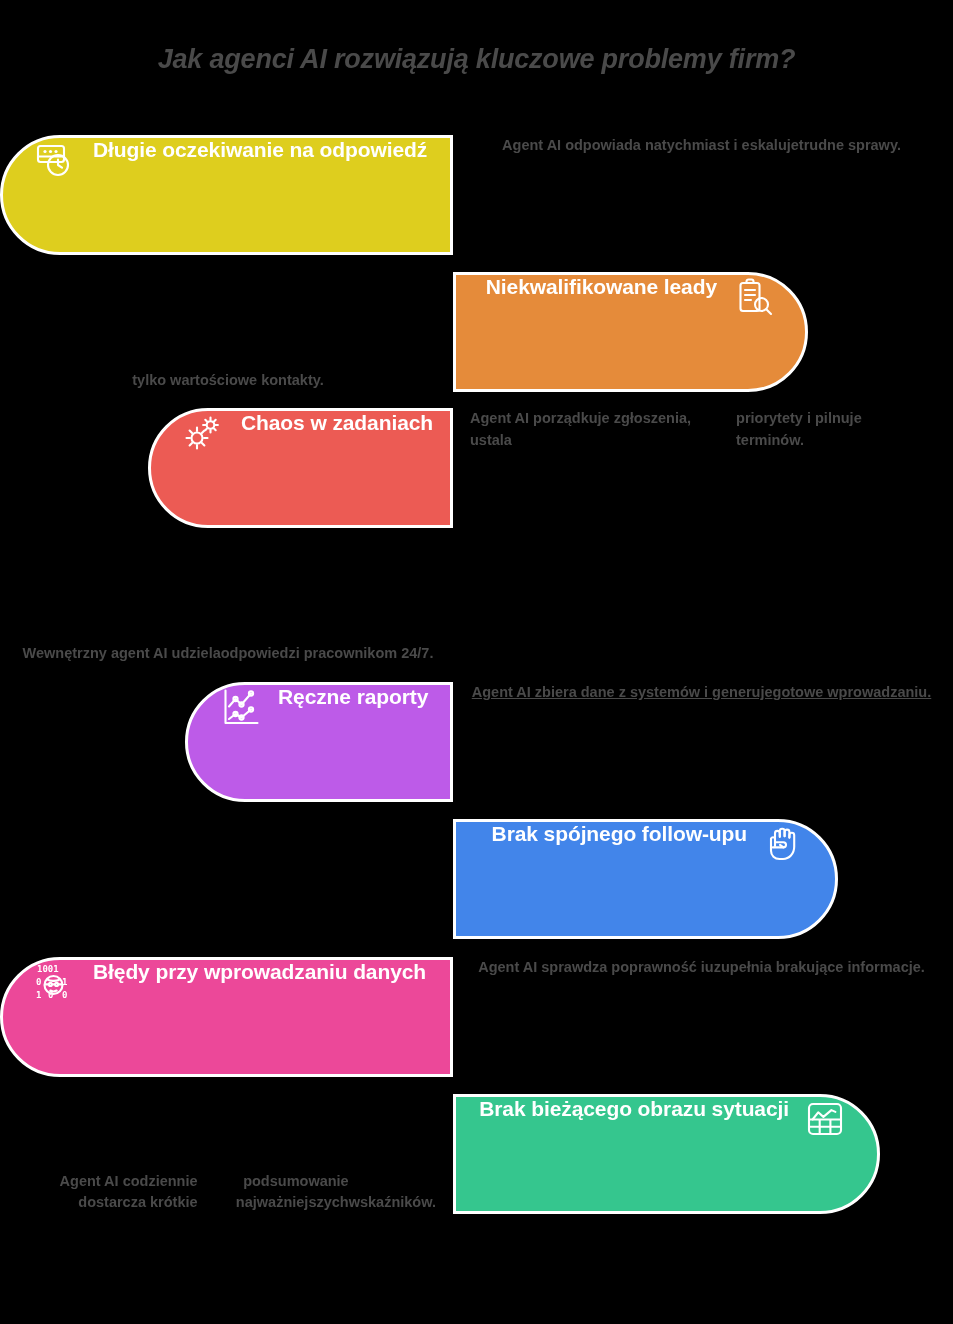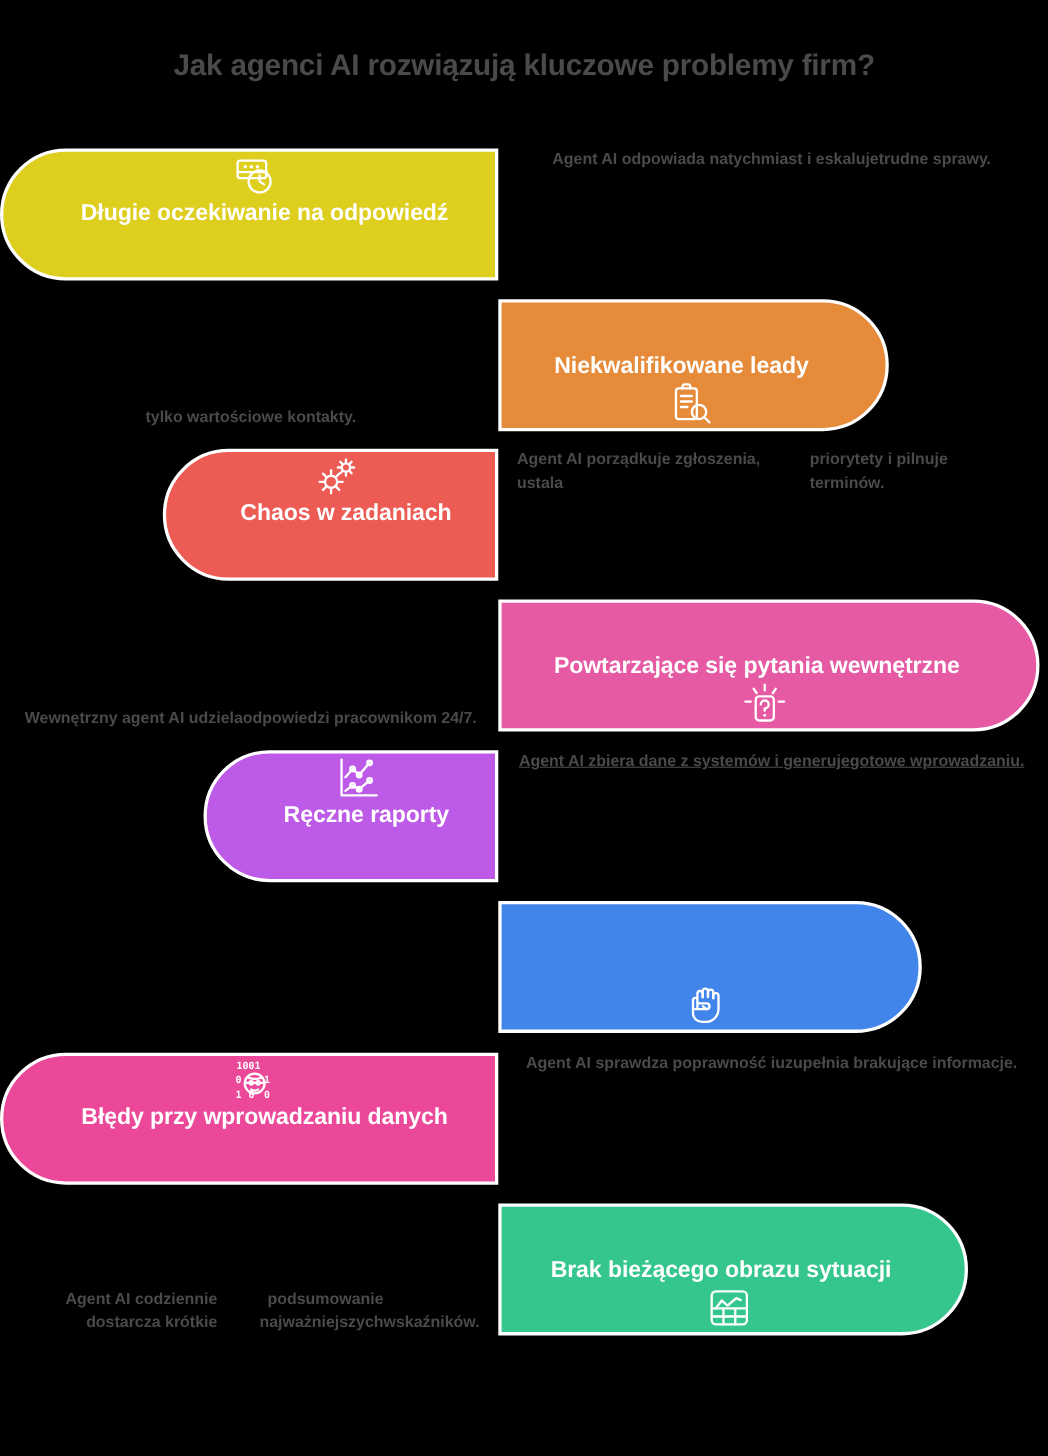--- a/index.html
+++ b/index.html
@@ -11,30 +11,30 @@
   }
   .canvas{ position:relative; width:953px; height:1324px; background:#000; }
 
   .title{
     position:absolute; top:44px; left:0; width:953px;
     text-align:center;
     font-size:27px; font-weight:bold;
     color:#4a4a4a;
     letter-spacing:-0.2px;
     white-space:nowrap;
+    font-style:italic;
   }
 
   
   .row{ position:absolute; left:0; width:953px; height:120px; }
 
   .pill{
     position:absolute; top:0; height:120px;
-    display:flex; align-items:center;
+    display:flex; align-items:flex-start;
     border:3px solid #a16207;
-    flex-direction:column;
   }
   .pill.left{
     
     border-radius:60px 0 0 60px;
     justify-content:flex-start;
     padding-left:30px; padding-right:18px;
   }
   .pill.right{
     
     border-radius:0 60px 60px 0;
@@ -123,31 +123,20 @@
     </svg>
           </div>
           <div class="pill-label">Chaos w zadaniach</div>
         </div>
         <div class="desc to-right" style="color: rgb(74, 74, 74); left: 470px; width: 463px;">
           <span>Agent AI porządkuje zgłoszenia, ustala</span>
           <span>priorytety i pilnuje terminów.</span>
         </div>
       </div>
       <div class="row" style="top: 545px;">
-        <div class="pill right" style="background: rgb(230, 89, 163); border-color: rgb(255, 255, 255); left: 453px; width: 492px; justify-content: flex-end;">
-          <div class="pill-label">Powtarzające się pytania wewnętrzne</div>
-          <div class="icon">
-            <svg viewBox="0 0 42 42">
-      <rect x="13" y="14" width="16.5" height="22" rx="3.2" fill="none" stroke="#fff" stroke-width="2.1" stroke-linecap="round" stroke-linejoin="round"></rect>
-      <path d="M17.6 21.4a3.6 3.6 0 1 1 3.6 3.6v2.2" fill="none" stroke="#fff" stroke-width="2.1" stroke-linecap="round" stroke-linejoin="round"></path>
-      <circle cx="21.2" cy="31.3" r="1.3" fill="#fff"></circle>
-      <path d="M21.2 3.5v5.2M11.2 7.2l2.6 3.8M31.2 7.2l-2.6 3.8M3.6 18.8h5M38.8 18.8h-5" fill="none" stroke="#fff" stroke-width="2.1" stroke-linecap="round" stroke-linejoin="round"></path>
-    </svg>
-          </div>
-        </div>
         <div class="desc to-left" style="color: rgb(74, 74, 74); left: 20px; width: 416px;">
           <span>Wewnętrzny agent AI udziela</span>
           <span>odpowiedzi pracownikom 24/7.</span>
         </div>
       </div>
       <div class="row" style="top: 682px;">
         <div class="pill left" style="background: rgb(189, 91, 232); border-color: rgb(255, 255, 255); left: 185px; width: 268px;">
           <div class="icon">
             <svg viewBox="0 0 42 42">
       <path d="M6.5 4.5v32.5h32" fill="none" stroke="#fff" stroke-width="2.1" stroke-linecap="round" stroke-linejoin="round"></path>
@@ -163,20 +152,21 @@
           </div>
           <div class="pill-label">Ręczne raporty</div>
         </div>
         <div class="desc to-right" style="color: rgb(74, 74, 74); left: 470px; width: 463px; text-decoration: underline;">
           <span>Agent AI zbiera dane z systemów i generuje</span>
           <span>gotowe wprowadzaniu.</span>
         </div>
       </div>
       <div class="row" style="top: 819px;">
         <div class="pill right" style="background: rgb(66, 133, 234); border-color: rgb(255, 255, 255); left: 453px; width: 385px; justify-content: flex-end;">
+          <div class="pill-label">Brak spójnego follow-upu</div>
           <div class="icon">
             <svg viewBox="0 0 42 42">
       <path d="M13 14.5v-4.2a2.4 2.4 0 0 1 4.8 0v3.6" fill="none" stroke="#fff" stroke-width="2.1" stroke-linecap="round" stroke-linejoin="round"></path>
       <path d="M17.8 13.3V8.1a2.4 2.4 0 0 1 4.8 0v5.2" fill="none" stroke="#fff" stroke-width="2.1" stroke-linecap="round" stroke-linejoin="round"></path>
       <path d="M22.6 13.3V9a2.4 2.4 0 0 1 4.8 0v5.6" fill="none" stroke="#fff" stroke-width="2.1" stroke-linecap="round" stroke-linejoin="round"></path>
       <path d="M27.4 14.6v-2.4a2.4 2.4 0 0 1 4.8 0v11.6c0 7-5 12.2-11.2 12.2h-3.4c-5 0-8.6-3.4-8.6-8.2V21" fill="none" stroke="#fff" stroke-width="2.1" stroke-linecap="round" stroke-linejoin="round"></path>
       <path d="M9 21v-5.6a2.3 2.3 0 0 1 4 0V23" fill="none" stroke="#fff" stroke-width="2.1" stroke-linecap="round" stroke-linejoin="round"></path>
       <path d="M10.8 24.4h10.6a2.6 2.6 0 0 0 0-5.2H14" fill="none" stroke="#fff" stroke-width="2.1" stroke-linecap="round" stroke-linejoin="round"></path>
       <path d="M18 21.8l3.4 2.6" fill="none" stroke="#fff" stroke-width="2.1" stroke-linecap="round" stroke-linejoin="round"></path>
     </svg>

